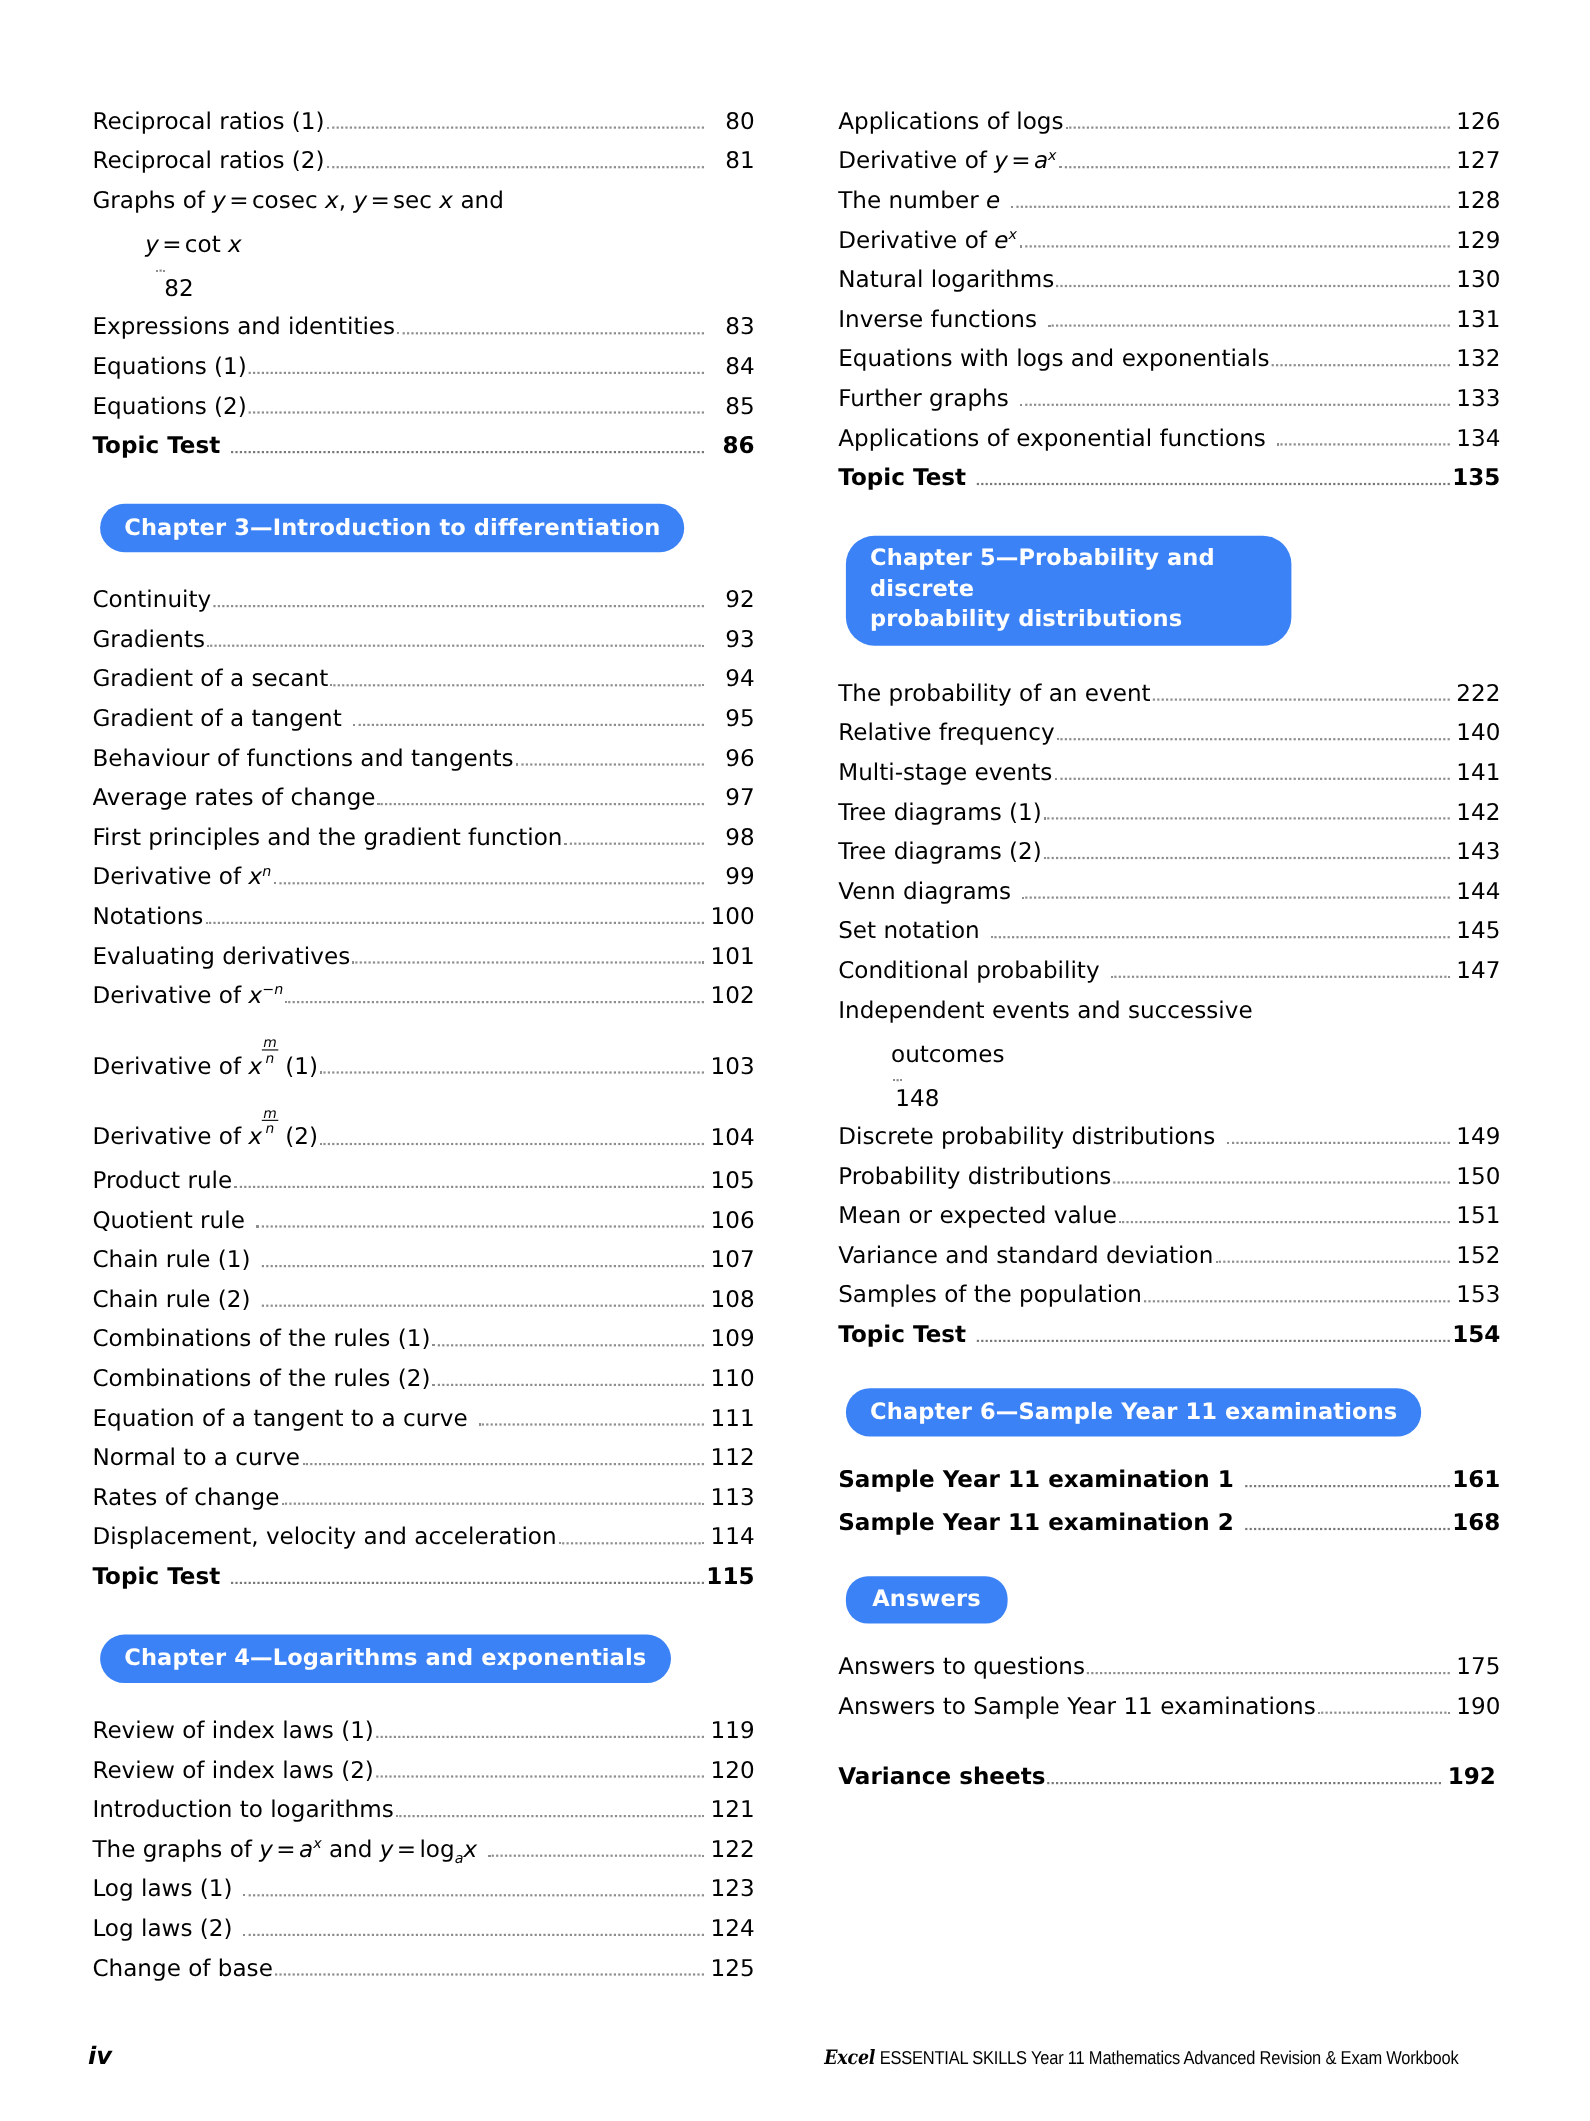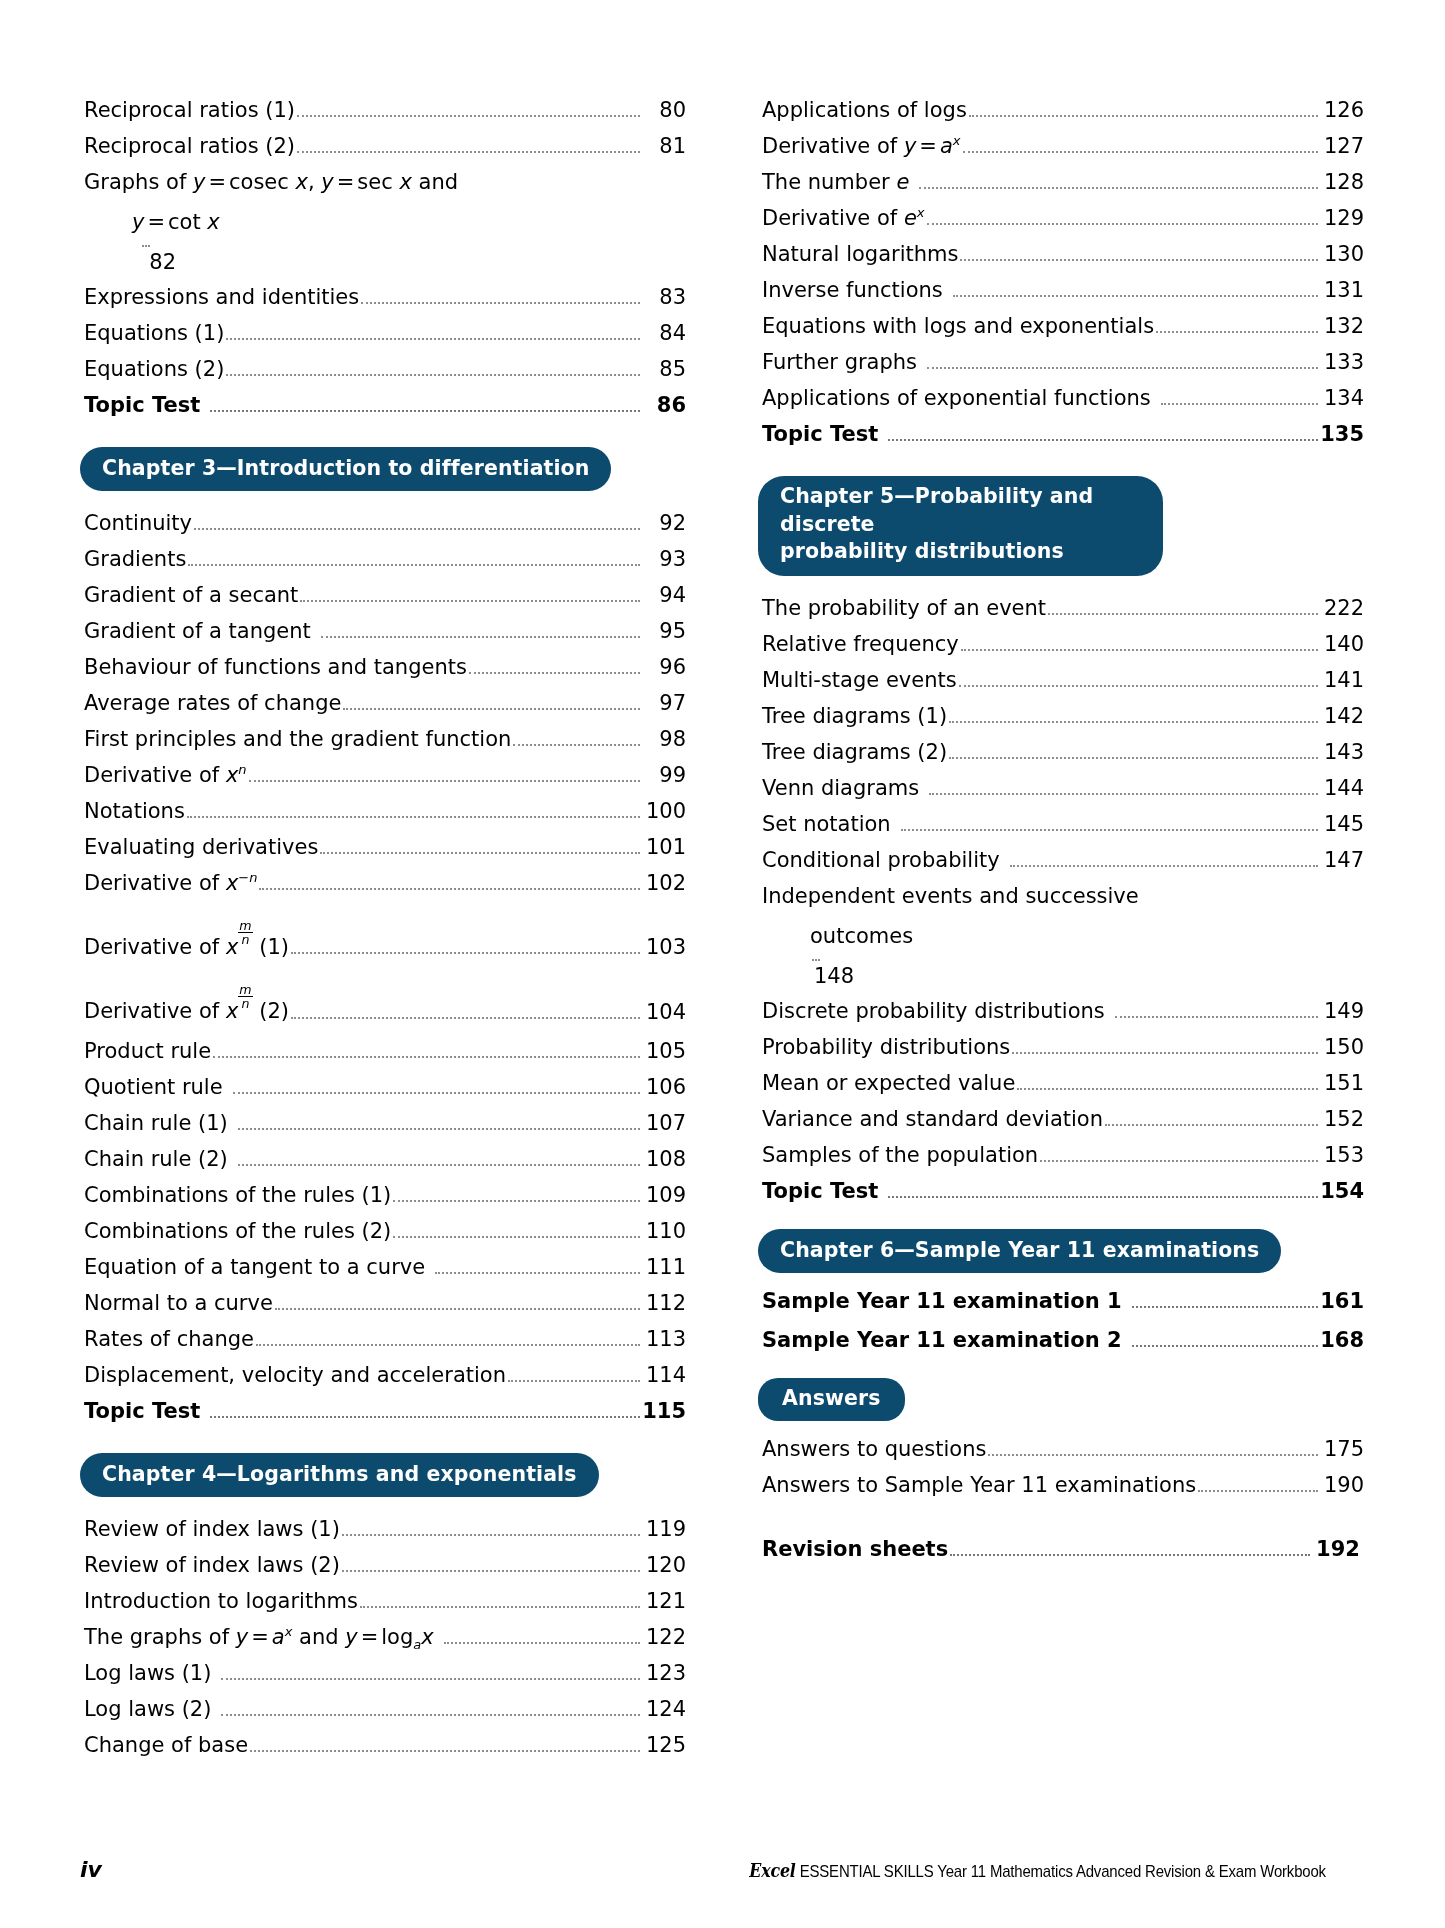--- a/index.html
+++ b/index.html
@@ -32,30 +32,30 @@
     display: flex;
     gap: 72px;
   }
   .col {
     width: 606px;
     flex: 0 0 606px;
   }
 
   
   .chapter-bar {
-    background: #0c4a6e;
+    background: #3b82f6;
     color: #ffffff;
     font-weight: bold;
     font-size: 20.5px;
     line-height: 1.35;
     border-radius: 22px;
     padding: 8px 22px 9px 22px;
     display: inline-block;
     letter-spacing: 0.1px;
-    margin: 0;
+    margin: 11px;
     box-sizing: border-box;
   }
   .chapter-wrap { margin: 30px 0 22px 0; }
   .chapter-wrap.tight { margin: 26px 0 18px 0; }
   .chapter-bar.two-line {
     border-radius: 26px;
     padding: 7px 22px 10px 22px;
     width: 405px;
   }
   .chapter-bar.answers {
@@ -558,21 +558,21 @@
           <span class="leader"></span>
           <span class="pageno">175</span>
         </div>
       <div class="entry">
           <span class="label">Answers to Sample Year 11 examinations</span>
           <span class="leader"></span>
           <span class="pageno">190</span>
         </div>
 
       <div class="entry bold" style="margin-top:42px;">
-        <span class="label">Revision sheets</span>
+        <span class="label">Variance sheets</span>
         <span class="leader"></span>
         <span class="pageno" style="min-width:52px;text-align:center;">192</span>
       </div>
 
     </div>
 
   </div>
 
   <div class="footer">
     <div class="folio">iv</div>

